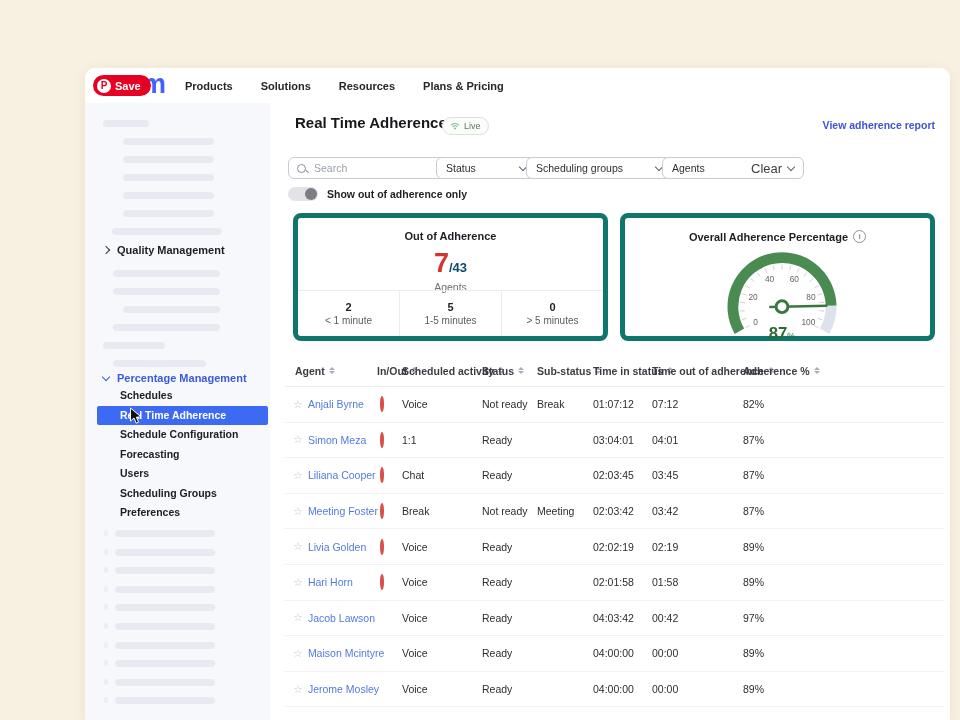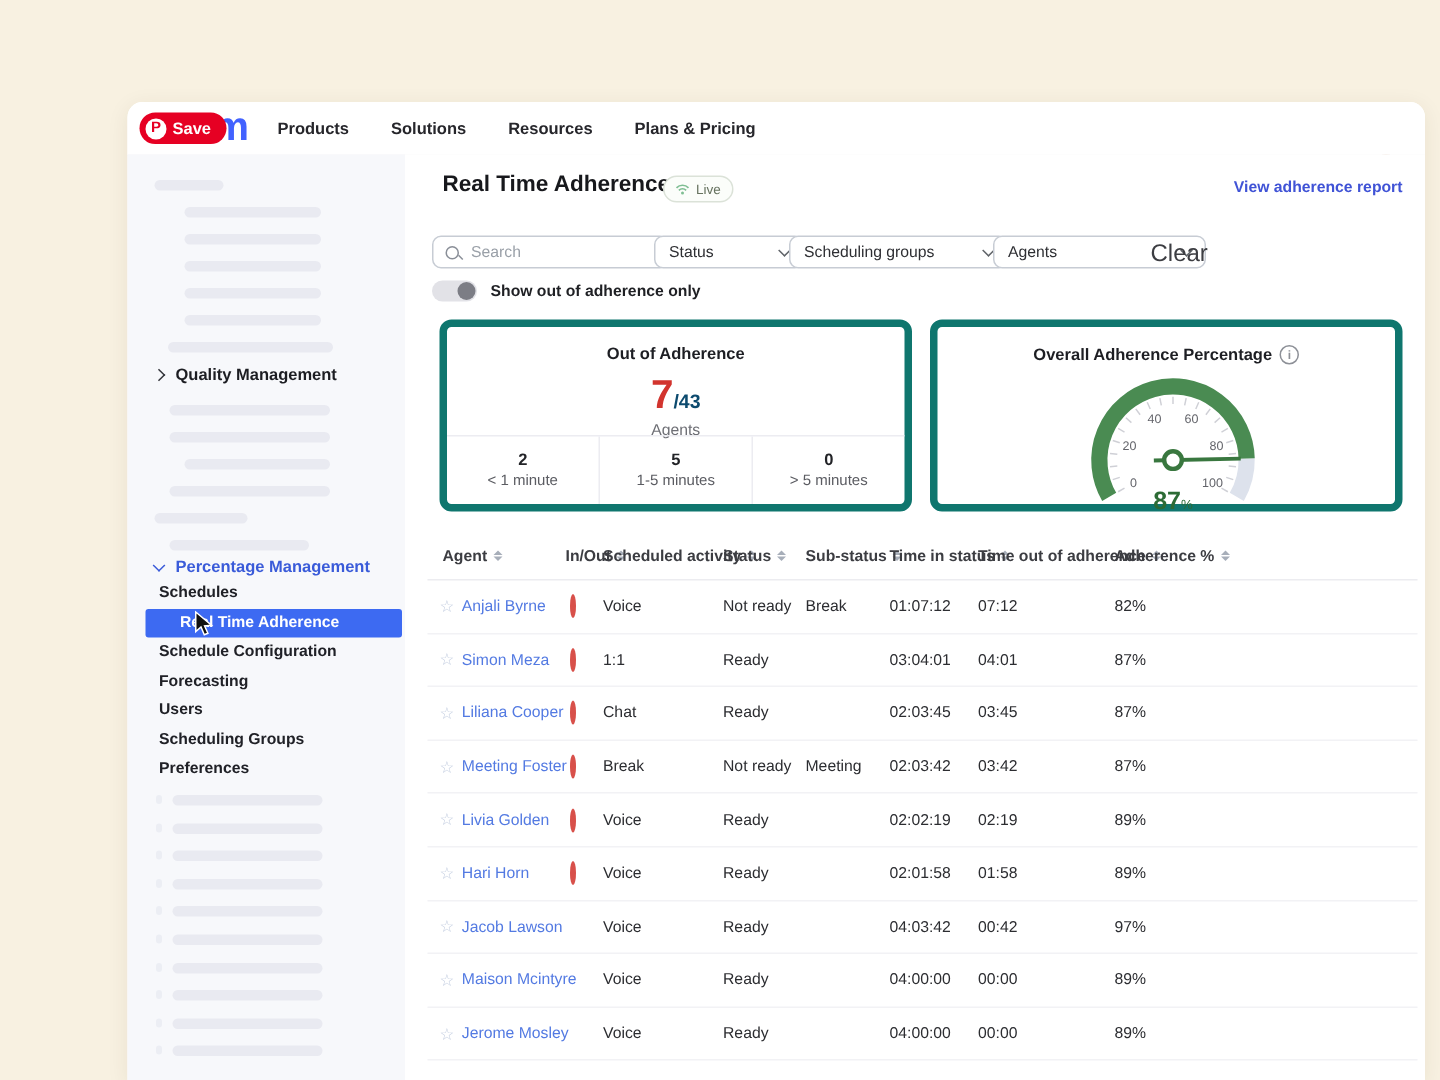--- a/index.html
+++ b/index.html
@@ -36,40 +36,40 @@
     border:1px solid #e9d6cb;}
   
   .sidebar{position:absolute;left:0;top:35px;width:185px;bottom:0;background:#f7f8fb;overflow:hidden;}
   .skel{position:absolute;height:7px;border-radius:4px;background:#e9eaf1;}
   .skel-tick{position:absolute;width:4px;height:6px;border-radius:2px;background:#eceef4;}
   .side-head{position:absolute;display:flex;align-items:center;gap:8px;font-size:11px;font-weight:bold;color:#1c1d22;cursor:pointer;}
   .side-head .chev-r{width:5px;height:5px;border-right:1.5px solid #33343a;border-bottom:1.5px solid #33343a;transform:rotate(-45deg);}
   .side-head.blue{color:#3a5bd9;}
   .side-head.blue .chev-d{width:5px;height:5px;border-right:1.5px solid #3a5bd9;border-bottom:1.5px solid #3a5bd9;transform:rotate(45deg);margin-top:-3px;}
   .subitems{position:absolute;left:0;top:283px;width:185px;}
-  .subitem{height:19.5px;line-height:19.5px;padding-left:21px;font-size:10.5px;font-weight:bold;color:#202127;cursor:pointer;white-space:nowrap;}
+  .subitem{height:19.5px;line-height:19.5px;padding-left:35px;font-size:10.5px;font-weight:bold;color:#202127;cursor:pointer;white-space:nowrap;}
   .subitem.active{background:#3d6af2;color:#fff;margin:0 2px 0 12px;padding-left:23px;border-radius:2px;}
   .cursor{position:absolute;left:44px;top:304px;z-index:5;}
   
   .main{position:absolute;left:185px;top:35px;right:0;bottom:0;background:#fff;}
   .page-title{position:absolute;left:25px;top:11px;font-size:15px;font-weight:bold;color:#17181c;}
   .live-badge{position:absolute;left:172px;top:14px;height:16px;padding:0 7px;border:1px solid #dbe2d8;border-radius:9px;
     background:#fbfdfa;display:flex;align-items:center;gap:4px;font-size:9px;color:#66725f;}
   .report-link{position:absolute;right:15px;top:16px;font-size:10.5px;font-weight:bold;color:#4053d6;cursor:pointer;}
   
   .search-box{position:absolute;left:18px;top:54px;width:140px;height:20px;border:1px solid #c7ccd4;border-radius:6px;
     display:flex;align-items:center;padding:0 8px;gap:6px;background:#fff;}
   .mag{width:7px;height:7px;border:1.3px solid #8a8f98;border-radius:50%;position:relative;flex:none;}
   .mag::after{content:'';position:absolute;width:4px;height:1.3px;background:#8a8f98;transform:rotate(45deg);right:-3.5px;bottom:-1px;}
   .search-box input{border:none;outline:none;font-size:10.5px;width:100%;color:#333;font-family:"Liberation Sans",sans-serif;background:transparent;}
   .search-box input::placeholder{color:#9aa0a8;}
   .dropdown{position:absolute;top:54px;height:20px;border:1px solid #c7ccd4;border-radius:6px;background:#fff;
     display:flex;align-items:center;justify-content:space-between;padding:0 9px;font-size:10.5px;color:#2e2f33;cursor:pointer;}
   .dropdown .chev{border-color:#5f6368;}
-  .clear-btn{position:absolute;left:481px;top:58px;font-size:16px;color:#3c3d42;cursor:pointer;margin-left:16px;}
+  .clear-btn{position:absolute;left:481px;top:58px;font-size:13px;color:#3c3d42;cursor:pointer;}
   .toggle-row{position:absolute;left:18px;top:84px;display:flex;align-items:center;gap:9px;}
   .toggle{width:30px;height:14px;border-radius:8px;background:#e2e2e7;position:relative;cursor:pointer;}
   .toggle .knob{position:absolute;right:1px;top:1px;width:12px;height:12px;border-radius:50%;background:#7c7d85;}
   .toggle-label{font-size:10.5px;font-weight:bold;color:#1f2024;}
   
   .card{position:absolute;top:110px;height:128px;background:#fff;border:5px solid #0f766e;border-radius:8px;box-sizing:border-box;}
   .card1{left:23px;width:315px;}
   .card2{left:350px;width:315px;}
   .card-title{margin-top:12px;text-align:center;font-size:11px;font-weight:bold;color:#1d1e23;display:flex;justify-content:center;align-items:center;gap:5px;}
   .big-count{text-align:center;margin-top:6px;}

